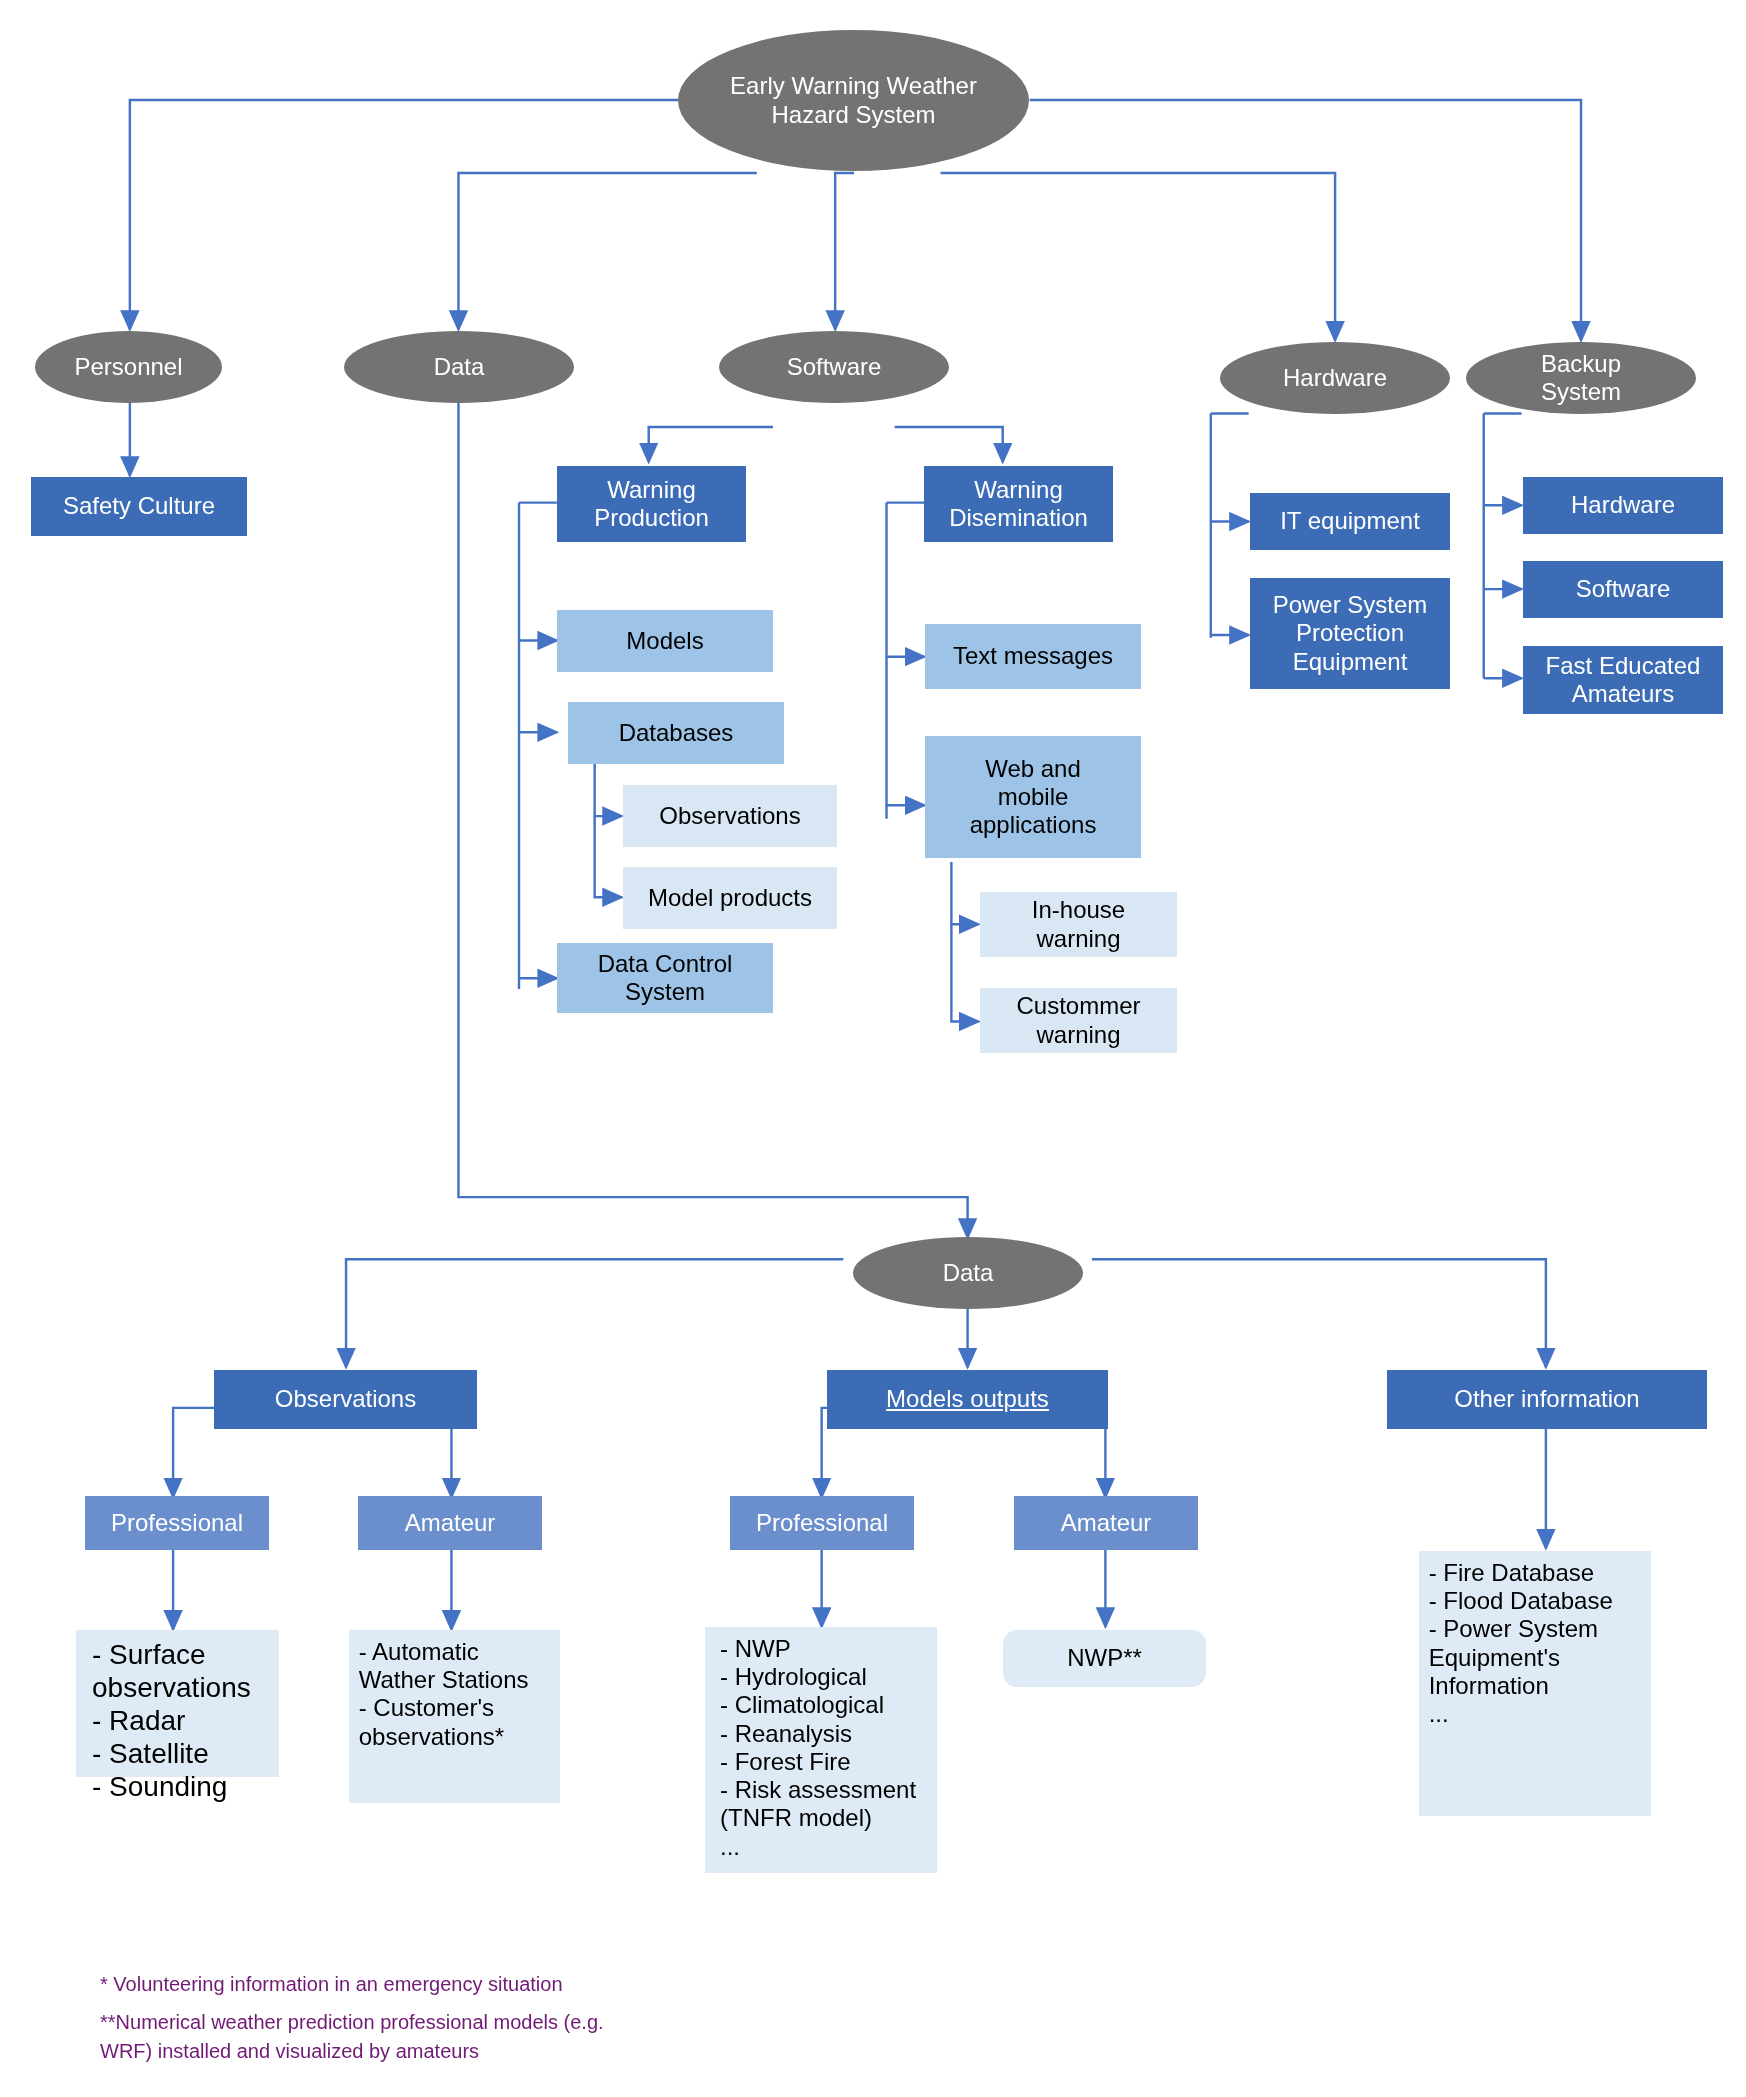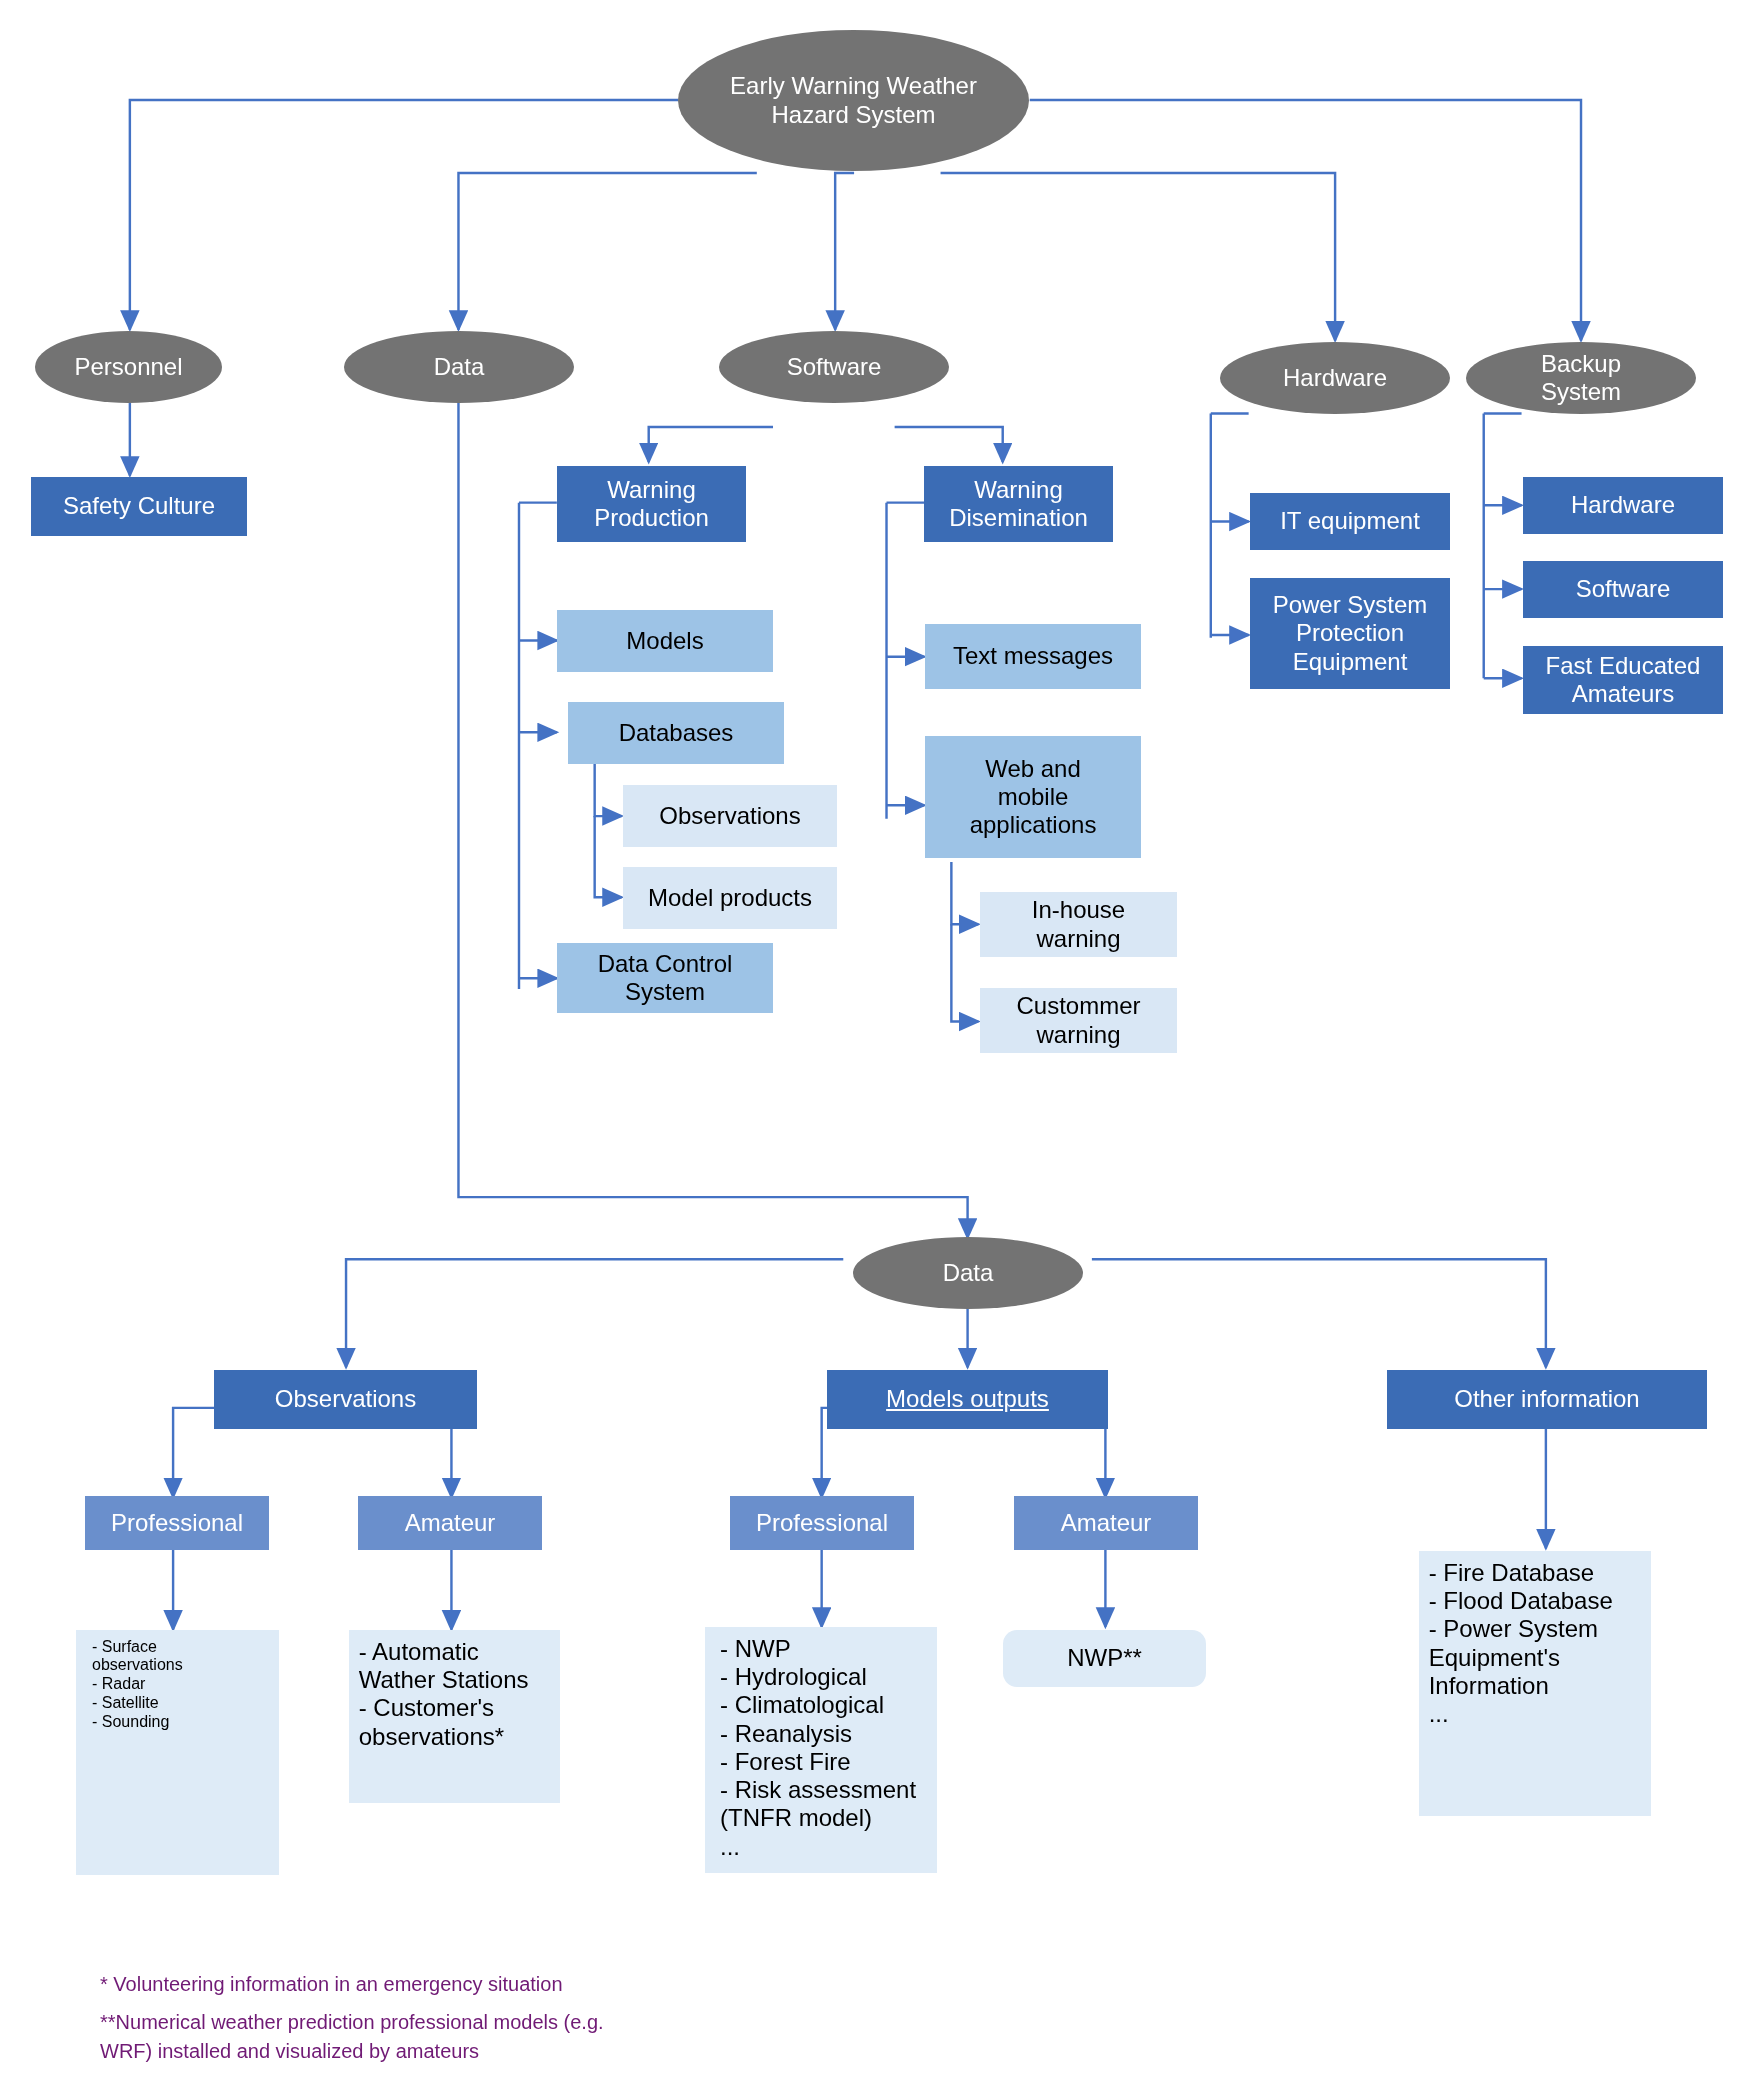--- a/index.html
+++ b/index.html
@@ -224,21 +224,21 @@
   <div class="node box-dark" style="left:1387px; top:1370px; width:320px; height:59px; font-size:24px;">Other information</div>
 
   <div class="node box-mid" style="left:85px; top:1496px; width:184px; height:54px; font-size:24px;">Professional</div>
 
   <div class="node box-mid" style="left:358px; top:1496px; width:184px; height:54px; font-size:24px;">Amateur</div>
 
   <div class="node box-mid" style="left:730px; top:1496px; width:184px; height:54px; font-size:24px;">Professional</div>
 
   <div class="node box-mid" style="left:1014px; top:1496px; width:184px; height:54px; font-size:24px;">Amateur</div>
 
-  <div class="node box-vpale text-left text-top" style="left:76px; top:1630px; width:203px; height:245px; font-size:16px; justify-content:flex-start;padding-left:16px;">- Surface
+  <div class="node box-vpale text-left text-top" style="left:76px; top:1630px; width:203px; height:147px; font-size:28px; justify-content:flex-start;padding-left:16px;">- Surface
 observations
 - Radar
 - Satellite
 - Sounding</div>
 
   <div class="node box-vpale text-left text-top" style="left:349px; top:1630px; width:211px; height:173px; font-size:24px; justify-content:flex-start;">- Automatic
 Wather Stations
 - Customer's
 observations*</div>
 

